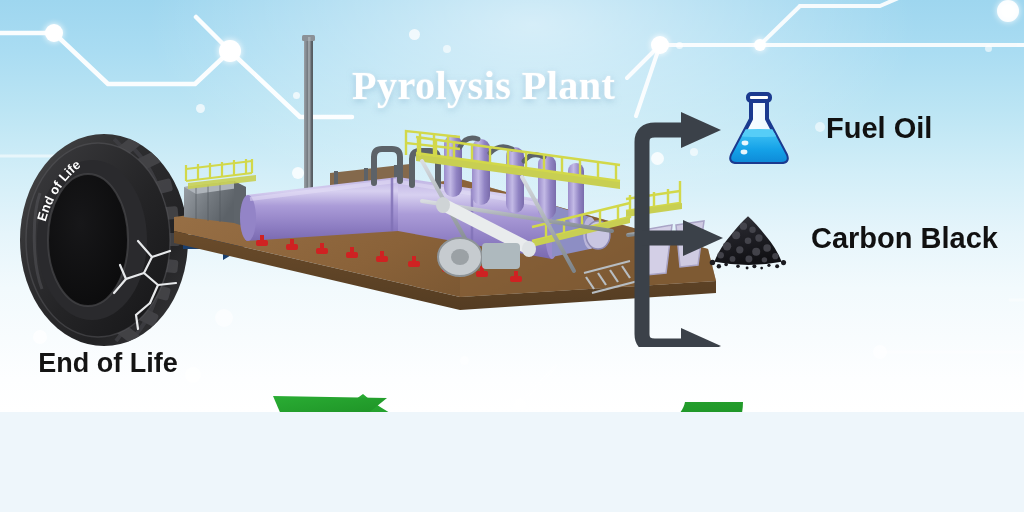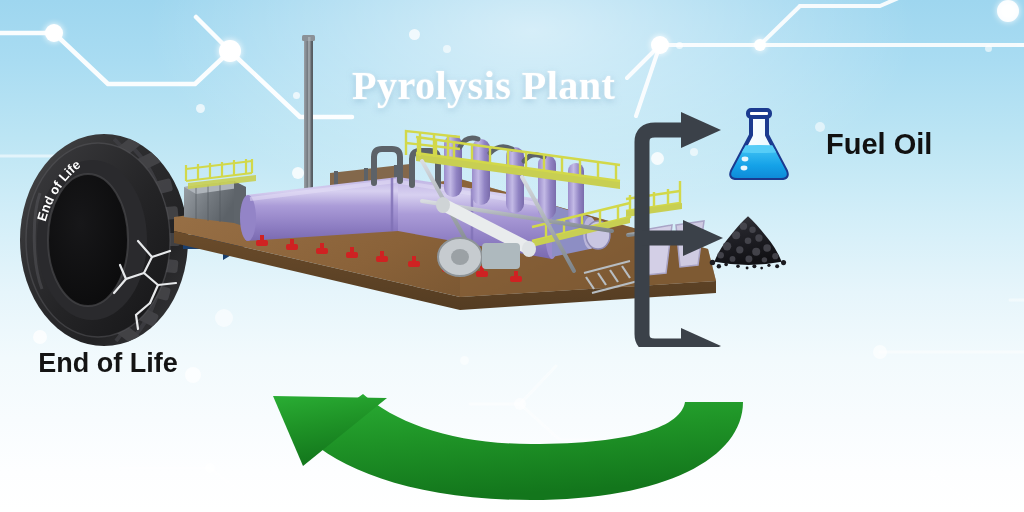--- a/index.html
+++ b/index.html
@@ -2,21 +2,21 @@
 <html><head>
 <meta charset="utf-8">
 <style>
   html,body{margin:0;padding:0;}
   body{
     width:1024px;height:512px;overflow:hidden;
     font-family:"Liberation Sans",sans-serif;
     background:#eef6fb;
   }
   #stage{
-    position:relative;width:1024px;height:512px;overflow:hidden;
+    position:relative;width:1024px;height:412px;overflow:hidden;
     background:
       radial-gradient(ellipse 620px 300px at 52% 6%, rgba(255,255,255,.55) 0%, rgba(255,255,255,0) 62%),
       linear-gradient(180deg,
         #9ed6ef 0%,
         #a9dcf2 12%,
         #bce5f4 27%,
         #d2eef8 42%,
         #e6f5fb 57%,
         #f2fafd 70%,
         #f8fcfe 82%,
@@ -51,21 +51,21 @@
 
   
   .out-arrows{position:absolute;left:625px;top:112px;width:110px;height:235px;}
 
   
   .prod{position:absolute;display:flex;align-items:center;}
   .prod .ico{width:82px;height:86px;flex:0 0 82px;display:flex;align-items:center;justify-content:center;}
   .prod .lbl{
     font-size:29px;font-weight:bold;color:#111;white-space:nowrap;margin-left:26px;
   }
-  #prod-fuel{left:718px;top:101px;text-align:right;}
+  #prod-fuel{left:718px;top:85px;text-align:right;}
   #prod-carbon{left:707px;top:195px;}
   #prod-syngas{left:712px;top:290px;}
   #prod-carbon .lbl{margin-left:22px;}
   #prod-syngas .lbl{margin-left:40px;}
 
   
   .recycle{position:absolute;left:245px;top:378px;width:500px;height:125px;}
 </style>
 </head>
 <body>
@@ -548,20 +548,21 @@
             <circle cx="84" cy="62" r="2.8"></circle>
           <circle cx="77" cy="66" r="2.2"></circle>
             <circle cx="68" cy="65" r="1.8"></circle>
           <circle cx="34" cy="66" r="2"></circle>
             <circle cx="52" cy="66" r="2.2"></circle>
           <circle cx="44" cy="68" r="1.6"></circle>
             <circle cx="60" cy="68" r="1.5"></circle>
         </g>
       </svg>
     </div>
+    <div class="lbl">Carbon Black</div>
   </div>
 
 
   <svg class="recycle" viewBox="0 0 500 125" xmlns="http://www.w3.org/2000/svg">
     <defs>
       <linearGradient id="grnG" x1="0" y1="0" x2="0.25" y2="1">
         <stop offset="0%" stop-color="#2aad34"></stop>
         <stop offset="45%" stop-color="#1f9427"></stop>
         <stop offset="100%" stop-color="#13761c"></stop>
       </linearGradient>

